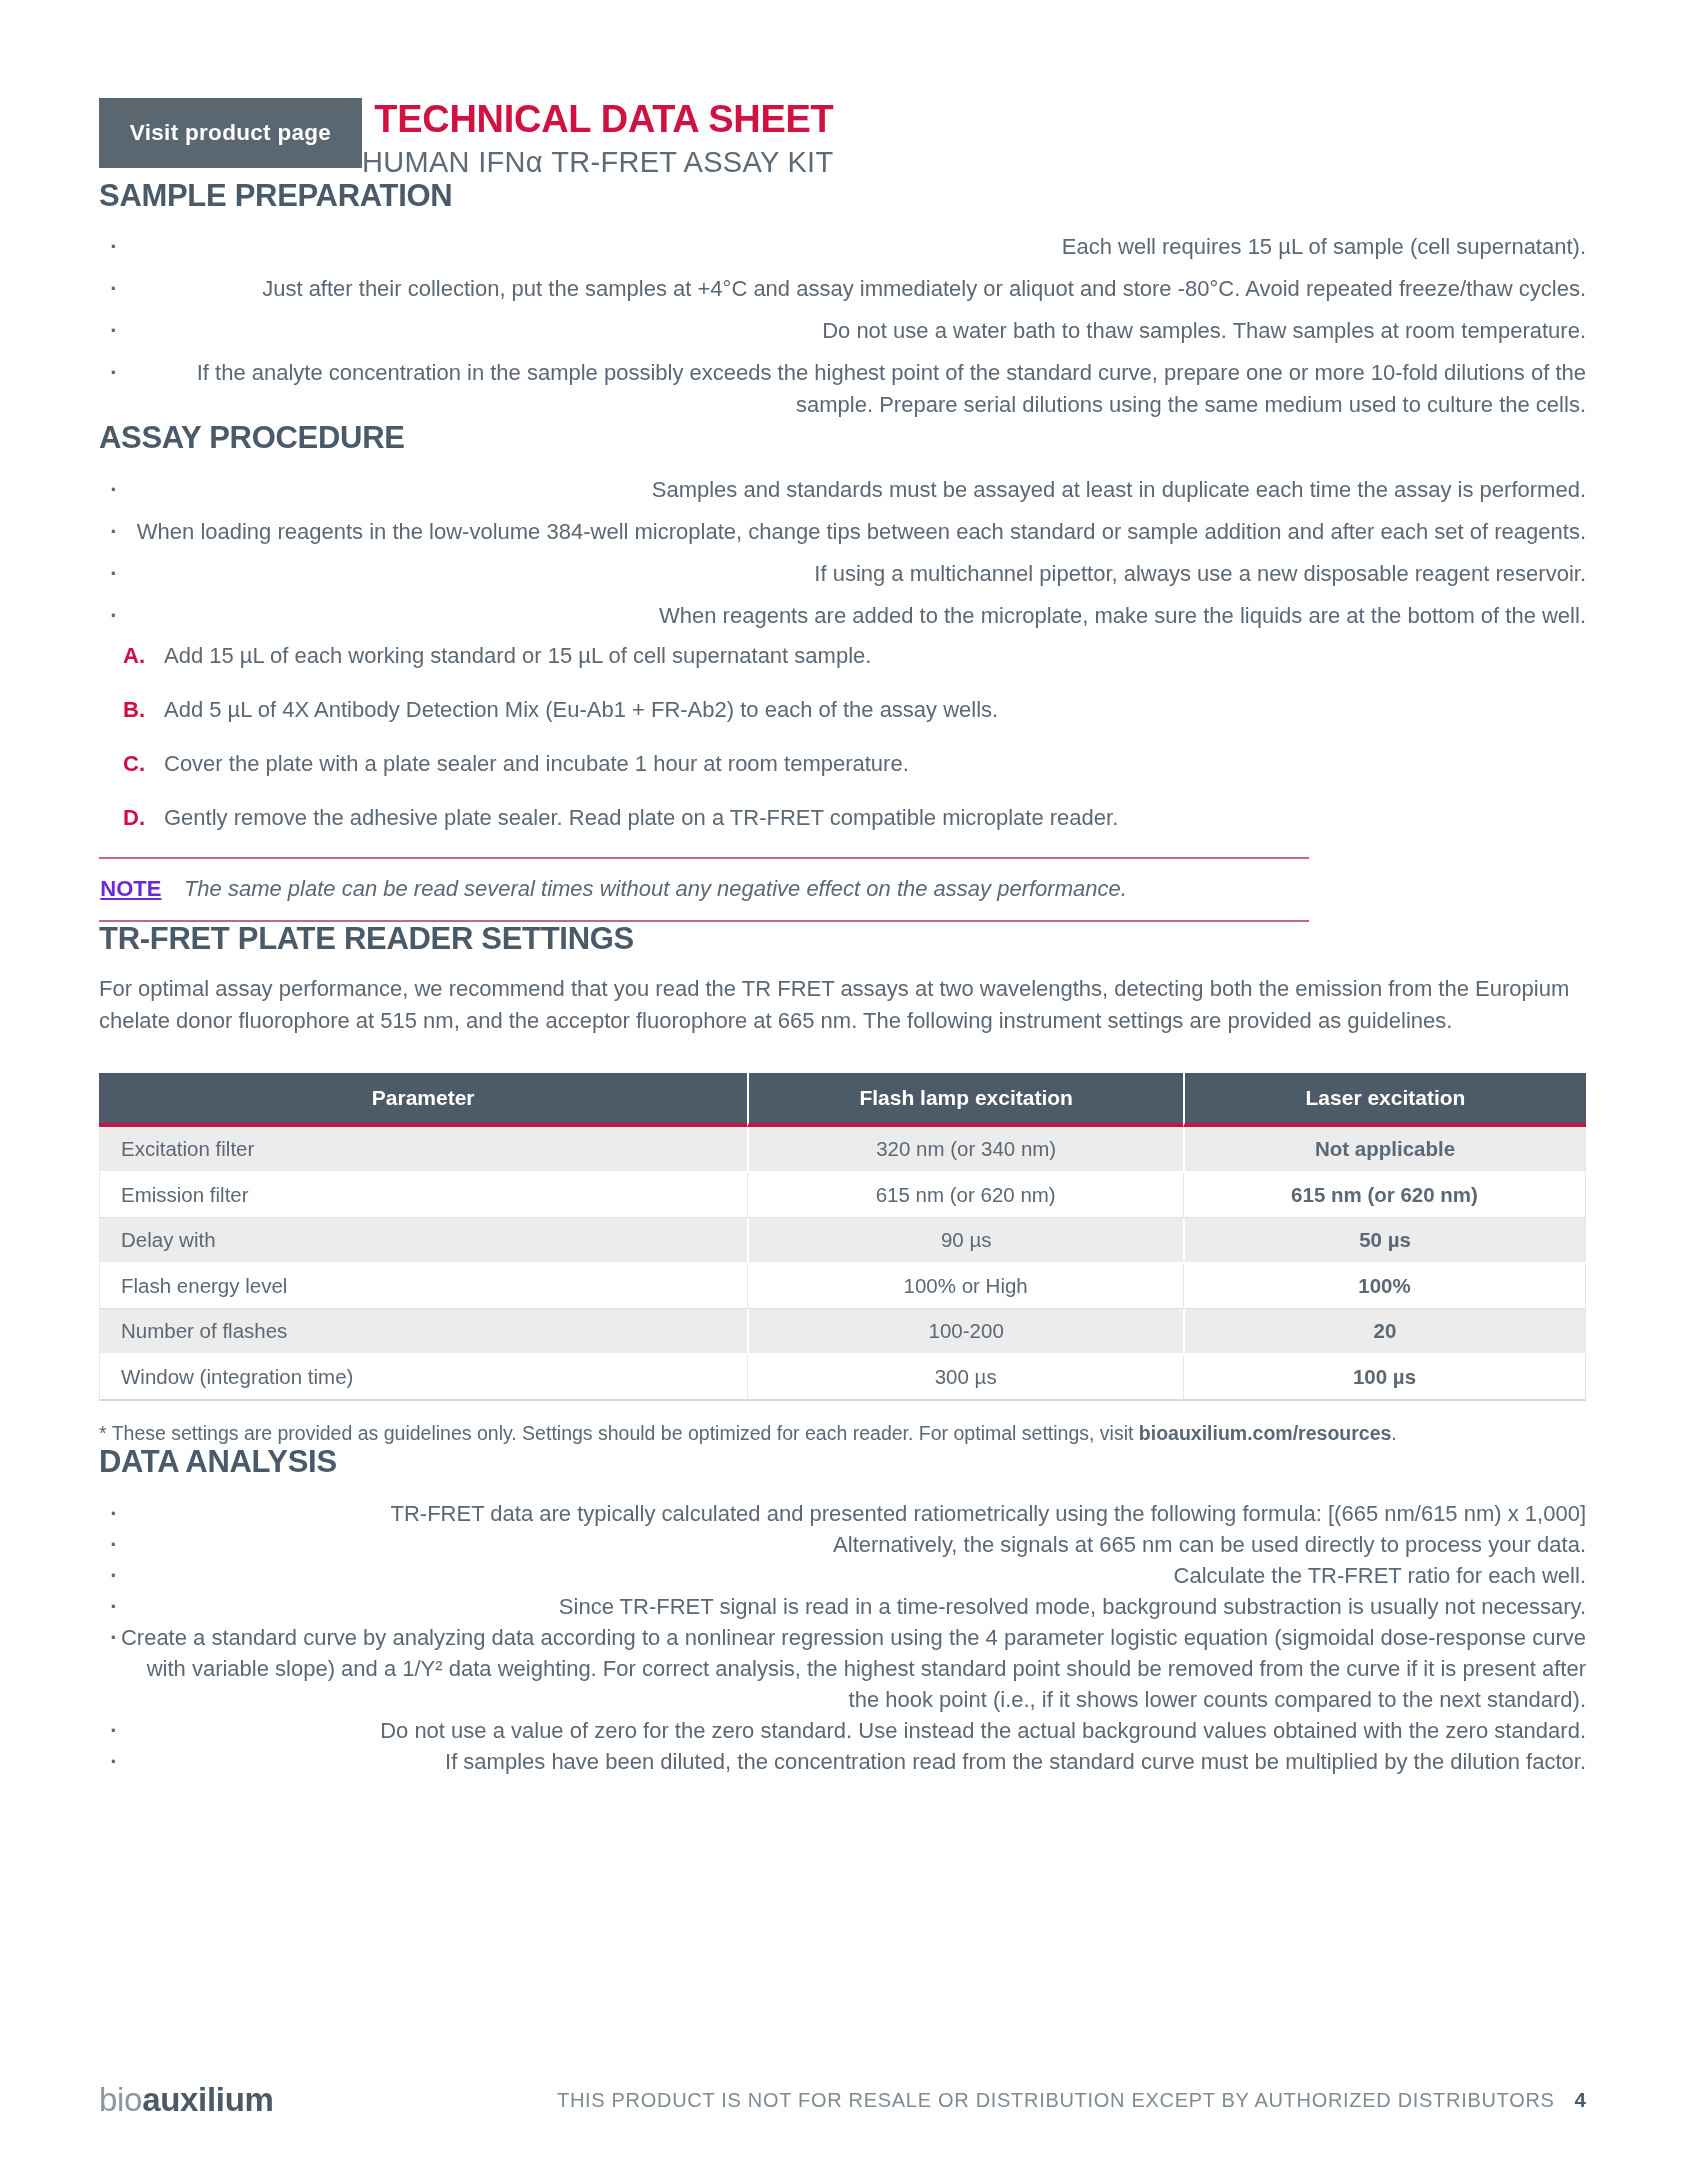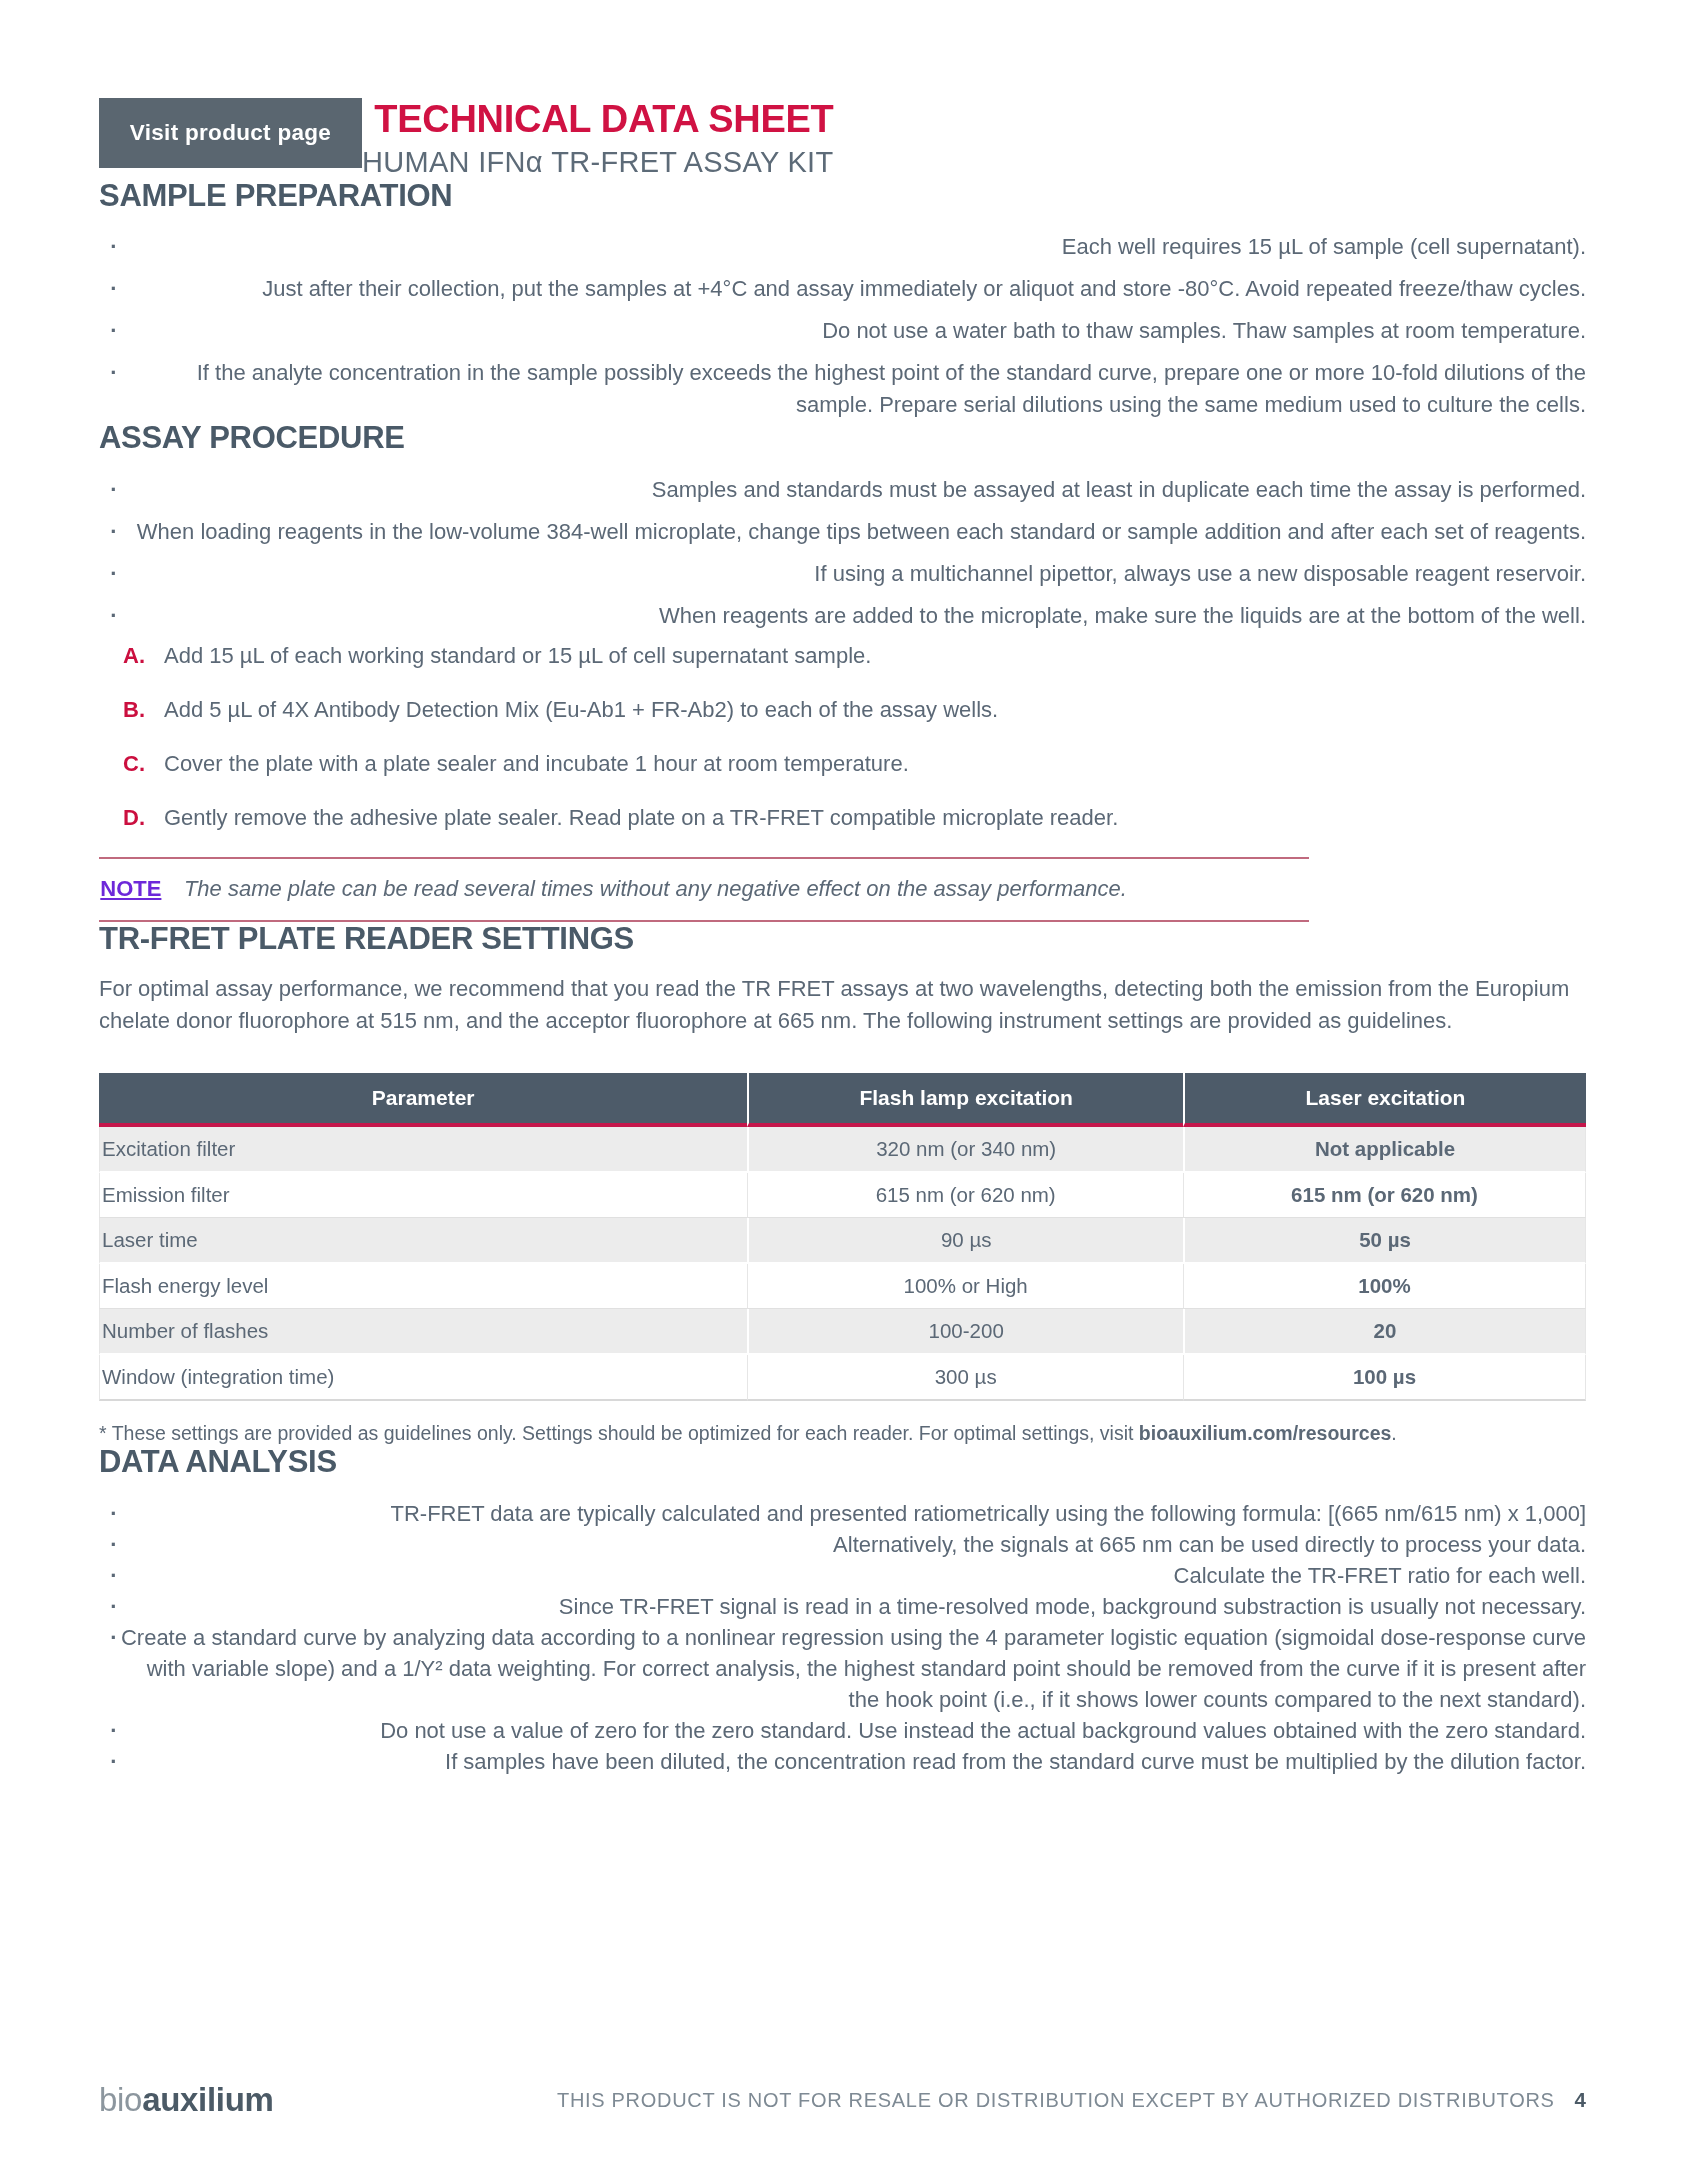--- a/index.html
+++ b/index.html
@@ -63,21 +63,21 @@
     text-align:center; font-weight:800; font-size:21px; color:#4a5866;
   }
   table.settings { width:100%; border-collapse:separate; border-spacing:0; font-size:20.5px; }
   table.settings col.c1 { width:43.6%; } table.settings col.c2 { width:29.3%; } table.settings col.c3 { width:27.1%; }
   table.settings th {
     background:#4d5b69; color:#ffffff; font-size:21px; font-weight:700;
     height:48px; border-bottom:4.6px solid #c5164b; text-align:center;
   }
   table.settings th + th { border-left:2px solid #ffffff; }
   table.settings td { height:42px; color:#5b6876; text-align:center; }
-  table.settings td:first-child { text-align:left; padding-left:2px; border-left:1.3px solid #e6e6e6; }
+  table.settings td:first-child { text-align:left; padding-left:21px; border-left:1.3px solid #e6e6e6; }
   table.settings td:last-child { border-right:1.3px solid #e6e6e6;font-weight:bold; }
   table.settings tbody tr:nth-child(odd) td { background:#ececec; border-bottom:2px solid #ffffff; }
   table.settings tbody tr:nth-child(even) td { background:#ffffff; border-bottom:1.3px solid #e0e0e0; }
   table.settings tbody tr:nth-child(odd) td + td { border-left:2px solid #ffffff; }
   table.settings tbody tr:nth-child(even) td + td { border-left:1.3px solid #e6e6e6; }
   table.settings tbody tr:last-child td { border-bottom:2px solid #d8d8d8; }
 
   .footnote { margin-top:21px; font-size:19.5px; color:#5b6876; }
   .footnote b { font-weight:800; }
 
@@ -195,21 +195,21 @@
             <td>Excitation filter</td>
             <td>320 nm (or 340 nm)</td>
             <td>Not applicable</td>
           </tr>
             <tr>
             <td>Emission filter</td>
             <td>615 nm (or 620 nm)</td>
             <td>615 nm (or 620 nm)</td>
           </tr>
             <tr>
-            <td>Laser time</td>
+            <td>Delay with</td>
             <td>90 µs</td>
             <td>50 µs</td>
           </tr>
             <tr>
             <td>Flash energy level</td>
             <td>100% or High</td>
             <td>100%</td>
           </tr>
             <tr>
             <td>Number of flashes</td>

